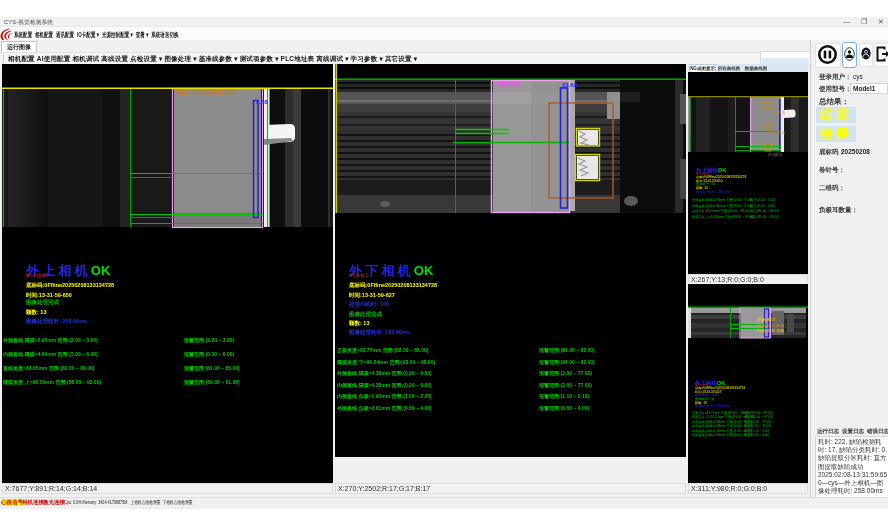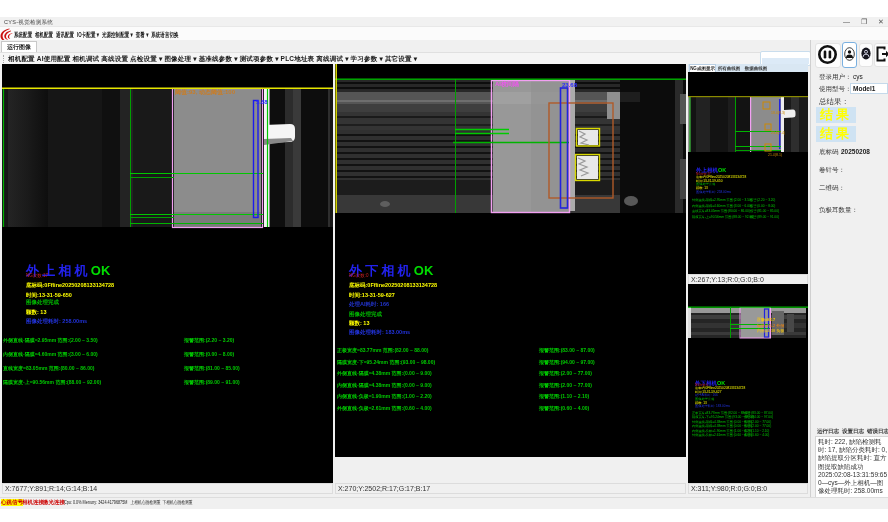--- a/index.html
+++ b/index.html
@@ -16,21 +16,21 @@
 .toolbar{position:absolute;left:0;top:35px;width:888px;height:12px;background:#f5f5f5;border-top:1px solid #e0e0e0;}
 .tools{position:absolute;left:8px;top:2px;font-size:6.5px;font-weight:bold;color:#1a1a1a;font-family:"Liberation Sans",sans-serif;white-space:nowrap;letter-spacing:0.2px;}
 .combo{position:absolute;left:760px;top:34px;width:49px;height:13px;background:#ffffff;border:1px solid #c9dded;border-radius:2px;}
 .combo .half{position:absolute;left:1px;right:1px;bottom:1px;height:6px;background:#dceaf7;}
 .panel{position:absolute;background:#000;overflow:hidden;}
 .sbar{position:absolute;height:11px;background:#f0f0f0;border:1px solid #dcdcdc;box-sizing:border-box;}
 .sbar span{position:absolute;left:2px;top:1px;font-size:7px;color:#333;font-family:"Liberation Sans",sans-serif;white-space:nowrap;}
 .ov{position:absolute;white-space:nowrap;font-family:"Liberation Sans",sans-serif;line-height:1;}
 .rightcol{position:absolute;left:810px;top:23px;width:78px;height:462px;background:#f0f0f0;border-left:1px solid #d0d0d0;}
 .btn{position:absolute;background:#fdfdfd;border:1px solid #e3e3e3;border-radius:3px;}
-.rlabel{position:absolute;font-size:6.5px;font-weight:normal;color:#333;font-family:"Liberation Sans",sans-serif;white-space:nowrap;}
+.rlabel{position:absolute;font-size:6.5px;font-weight:bold;color:#333;font-family:"Liberation Sans",sans-serif;white-space:nowrap;}
 .rval{position:absolute;font-size:6.5px;font-weight:bold;color:#222;white-space:nowrap;}
 .resbox{position:absolute;left:5px;width:40px;height:16px;background:#cfe3f3;color:#ffff00;font-size:13px;font-weight:bold;text-align:center;line-height:16px;font-family:"Liberation Sans",sans-serif;letter-spacing:3px;}
 .logtabs{position:absolute;font-size:5.5px;font-weight:bold;color:#333;font-family:"Liberation Sans",sans-serif;white-space:nowrap;}
 .logarea{position:absolute;background:#ffffff;border:1px solid #d5d5d5;font-size:6.5px;color:#333;line-height:8.2px;padding:1px 2px;font-family:"Liberation Sans",sans-serif;}
 .bottombar{position:absolute;left:0;top:480px;width:888px;height:11px;background:#f0f0f0;border-top:1px solid #ddd;font-size:6.5px;}
 .bb{position:absolute;top:1px;white-space:nowrap;font-size:6.5px;}
 </style>
 </head>
 <body>
 <div class="win">

